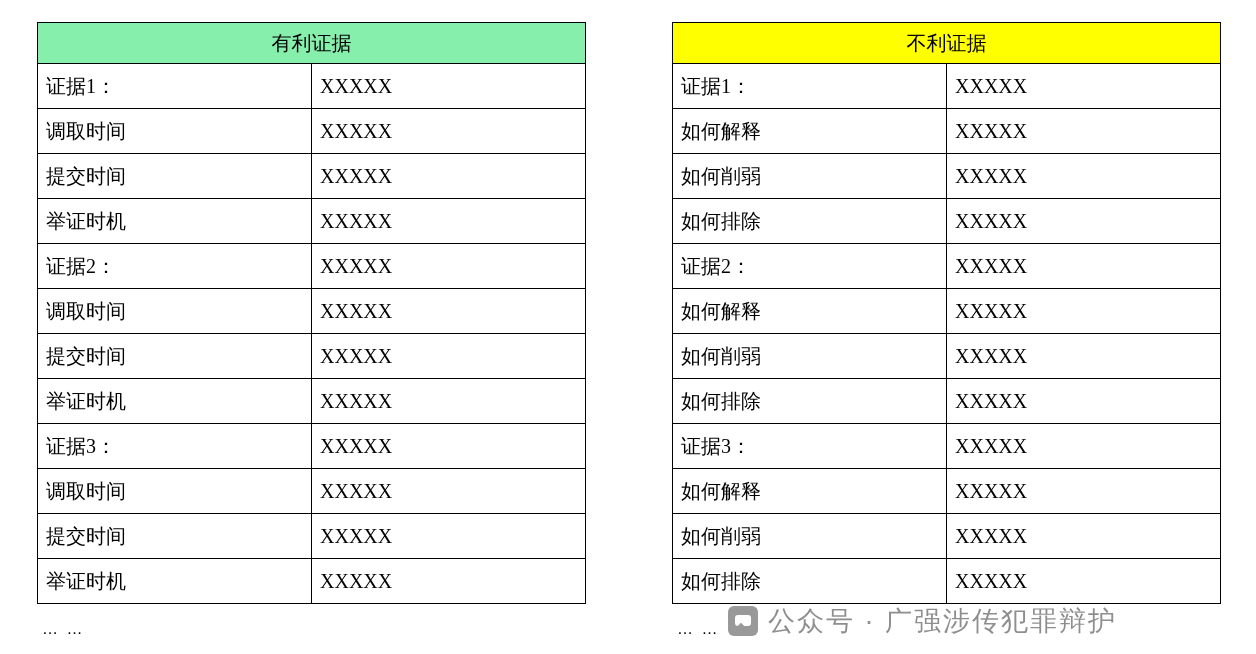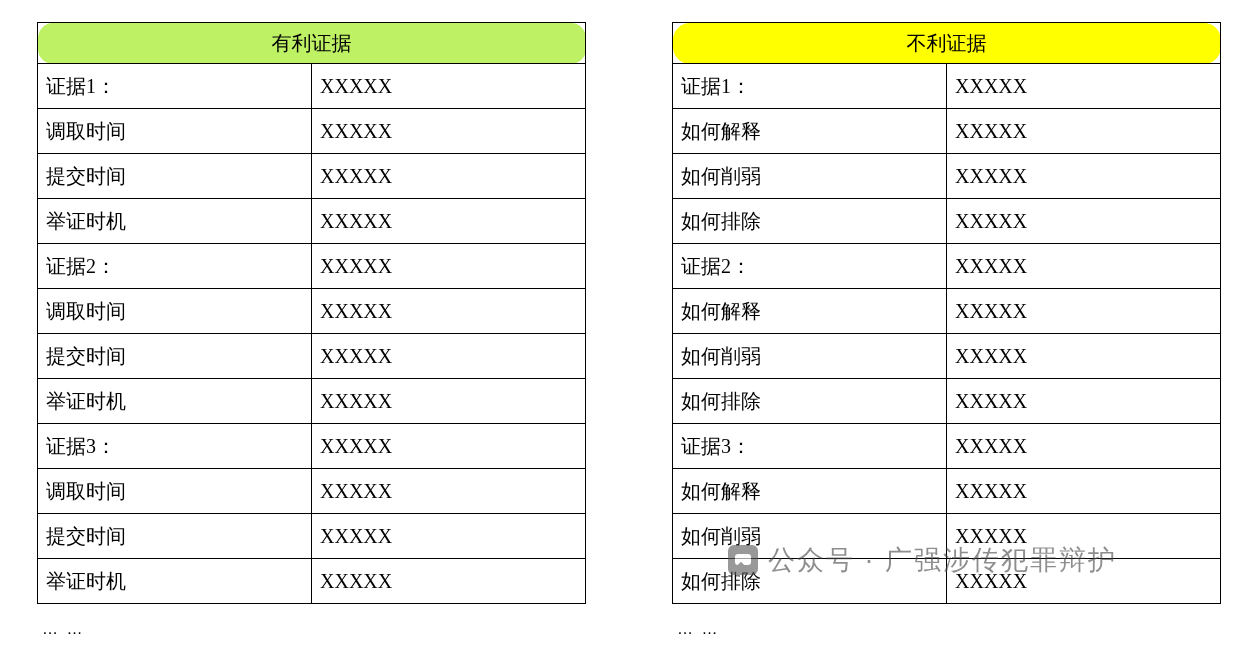--- a/index.html
+++ b/index.html
@@ -55,21 +55,21 @@
     letter-spacing: 2px;
     color: #000000;
     font-family: "Liberation Sans", sans-serif;
   }
   .ellipsis.left { left: 42px; }
   .ellipsis.right { left: 677px; }
 
   .watermark {
     position: absolute;
     left: 728px;
-    top: 542px;
+    top: 603px;
     display: flex;
     align-items: center;
     gap: 10px;
     opacity: 0.62;
     color: #4a4a4a;
     font-family: "Liberation Sans", sans-serif;
     font-size: 27px;
     letter-spacing: 2px;
     white-space: nowrap;
     pointer-events: none;
@@ -105,21 +105,21 @@
 </style>
 </head>
 <body>
 
 <div class="page">
 
   <div class="table-wrap left">
     <table class="evidence">
       <tbody>
         <tr>
-          <td class="header" colspan="2" style="background:#bef264;border-radius:15px;">有利证据</td>
+          <td class="header" colspan="2" style="background:#86efac;">有利证据</td>
         </tr>
         <tr>
           <td class="label">证据1：</td>
           <td class="value">XXXXX</td>
         </tr>
         <tr>
           <td class="label">调取时间</td>
           <td class="value">XXXXX</td>
         </tr>
         <tr>
@@ -165,21 +165,21 @@
       </tbody>
     </table>
   </div>
 
   <div class="ellipsis left">… …</div>
 
   <div class="table-wrap right">
     <table class="evidence">
       <tbody>
         <tr>
-          <td class="header" colspan="2" style="background:#ffff00;border-radius:17px;">不利证据</td>
+          <td class="header" colspan="2" style="background:#ffff00;">不利证据</td>
         </tr>
         <tr>
           <td class="label">证据1：</td>
           <td class="value">XXXXX</td>
         </tr>
         <tr>
           <td class="label">如何解释</td>
           <td class="value">XXXXX</td>
         </tr>
         <tr>

